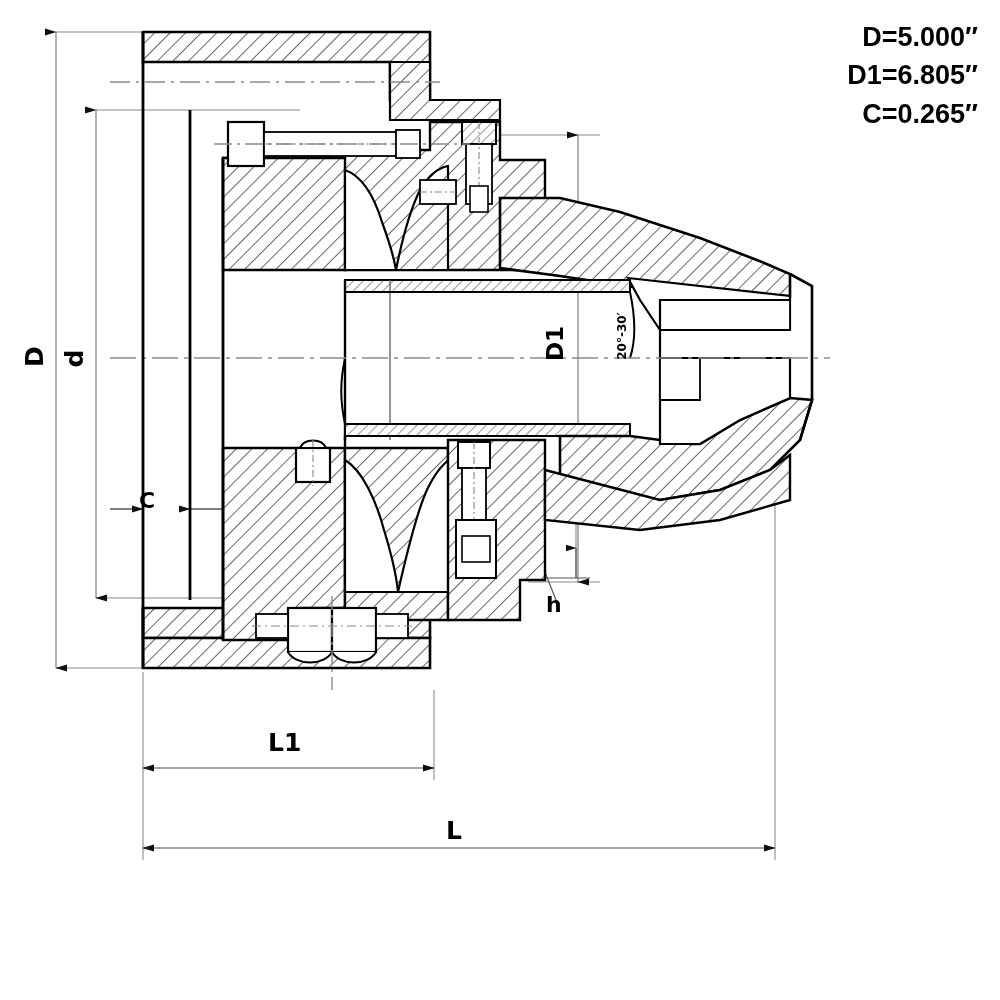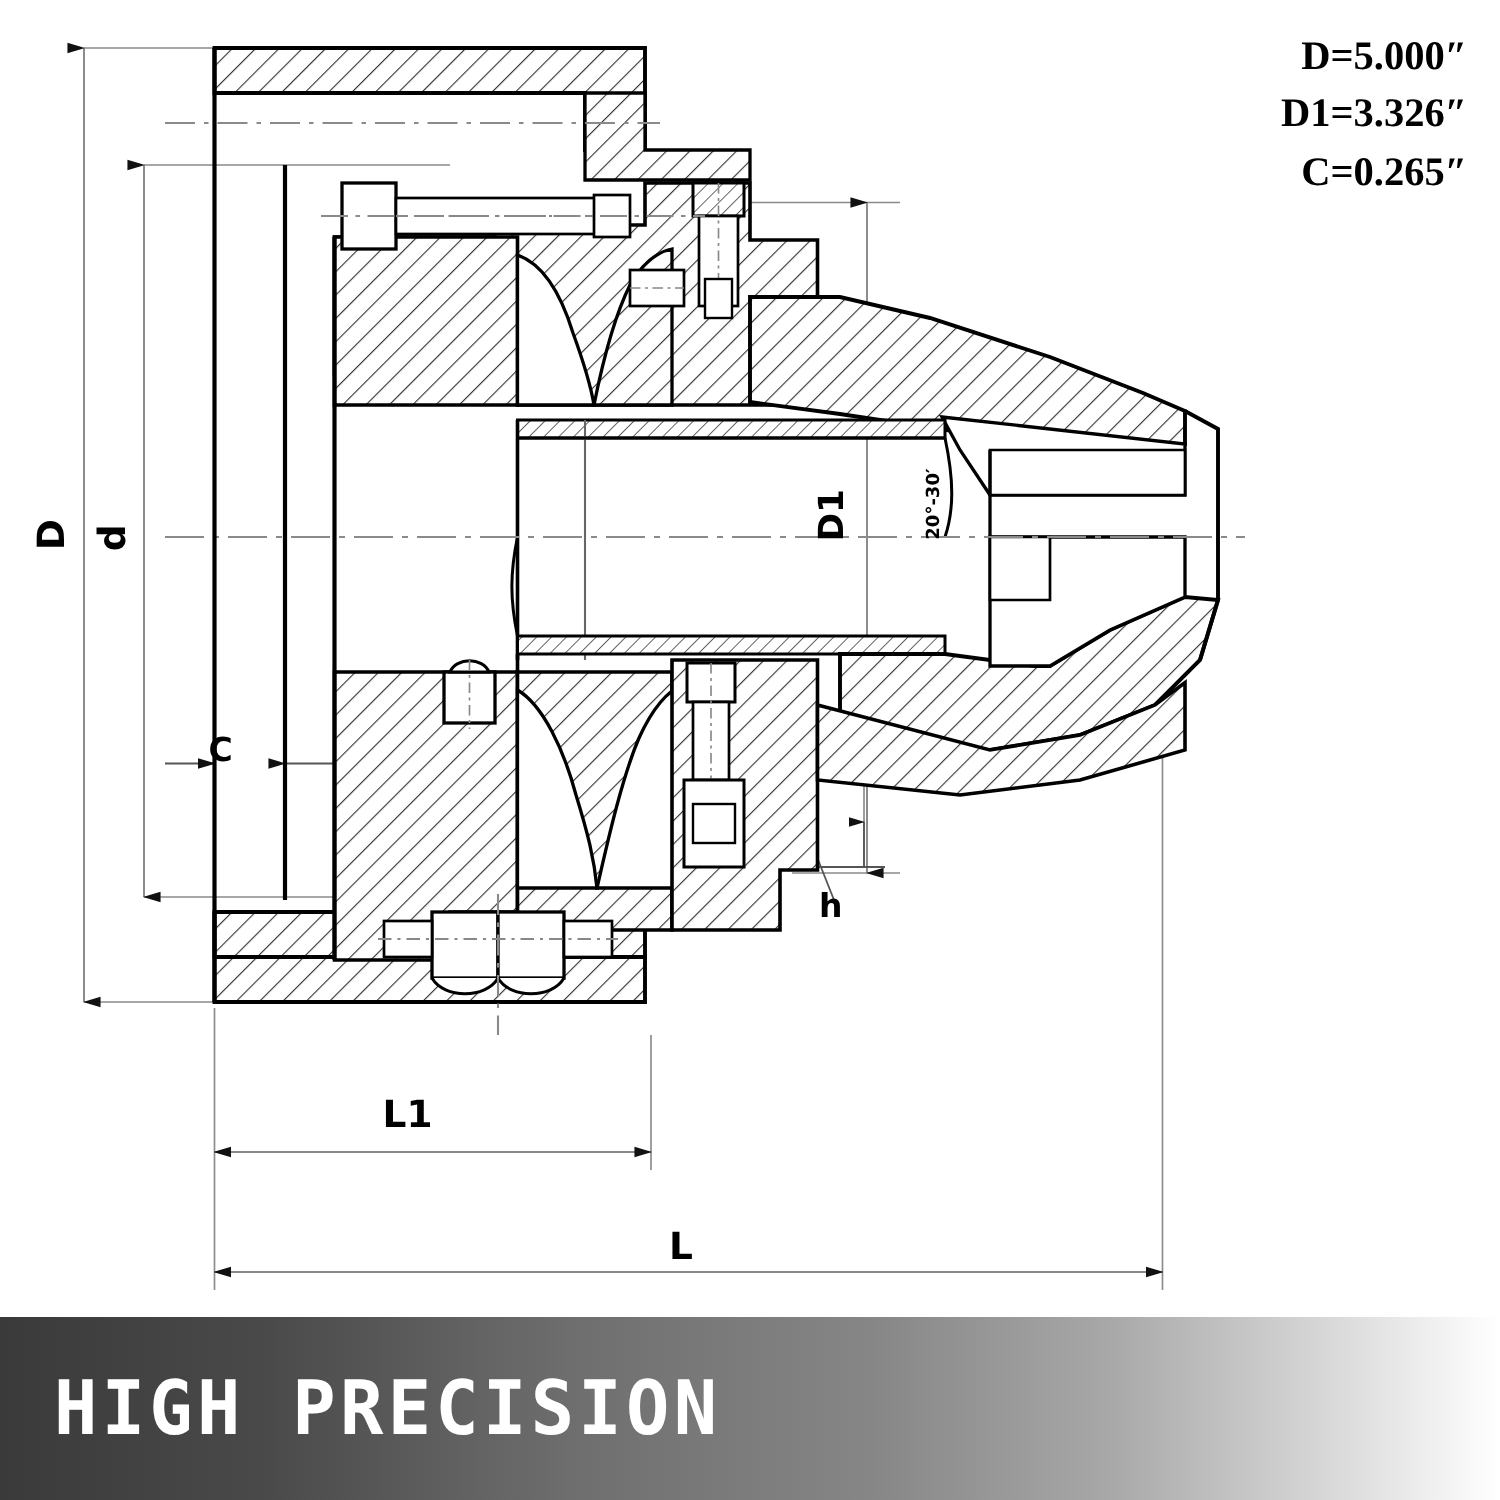--- a/index.html
+++ b/index.html
@@ -34,21 +34,21 @@
   }
   
   #spec-block {
     position: absolute;
     right: 22px;
     top: 18px;
     text-align: right;
     line-height: 1.42;
   }
   #spec-block .spec-line {
-    font-family: Liberation Serif, serif;
+    font-family: Liberation Sans, sans-serif;
     font-weight: bold;
     font-size: 27px;
     color: #000000;
     letter-spacing: 0px;
     white-space: nowrap;
   }
   
   #banner {
     position: absolute;
     left: 0;
@@ -88,21 +88,21 @@
     line-height: 1;
   }
   .rot90 { transform: rotate(-90deg); transform-origin: center center; }
   #label-D  { left: 24px;  top: 344px; font-size: 25px; }
   #label-d  { left: 66px;  top: 346px; font-size: 25px; }
   #label-C  { left: 139px; top: 490px; font-size: 22px; }
   #label-D1 { left: 538px; top: 332px; font-size: 23px; }
   #label-ang{ left: 598px; top: 330px; font-size: 12px;
               font-family: "DejaVu Sans", sans-serif; font-weight: bold; }
   #label-h  { left: 546px; top: 594px; font-size: 22px; }
-  #label-L1 { left: 255px; top: 730px; font-size: 25px; }
+  #label-L1 { left: 268px; top: 730px; font-size: 25px; }
   #label-L  { left: 446px; top: 818px; font-size: 25px; }
 </style>
 </head>
 <body>
 
 <div id="page">
 
   <div id="drawing-area">
 
     <svg id="drawing-svg" viewBox="0 0 1000 878">
@@ -403,21 +403,18 @@
     <div class="dim-label" id="label-h">h</div>
 
     <div class="dim-label" id="label-L1">L1</div>
 
     <div class="dim-label" id="label-L">L</div>
 
   </div>
 
   <div id="spec-block">
     <div class="spec-line">D=5.000″</div>
-    <div class="spec-line">D1=3.326″</div>
+    <div class="spec-line">D1=6.805″</div>
     <div class="spec-line">C=0.265″</div>
   </div>
 
-  <div id="banner">
-    <div id="banner-title">HIGH PRECISION</div>
-  </div>
 
 </div>
 
 </body></html>

